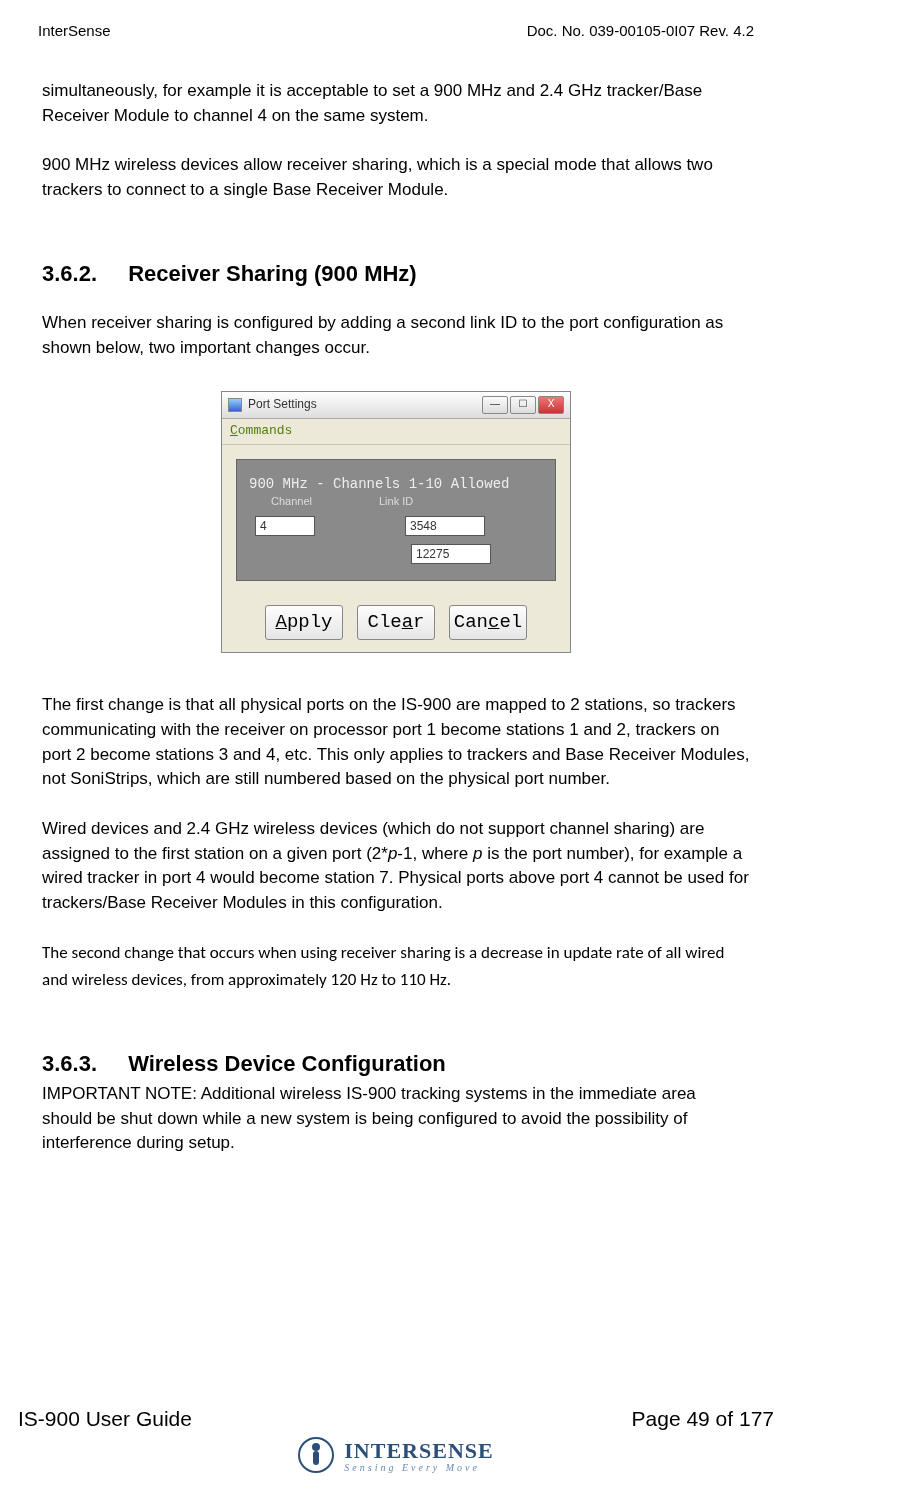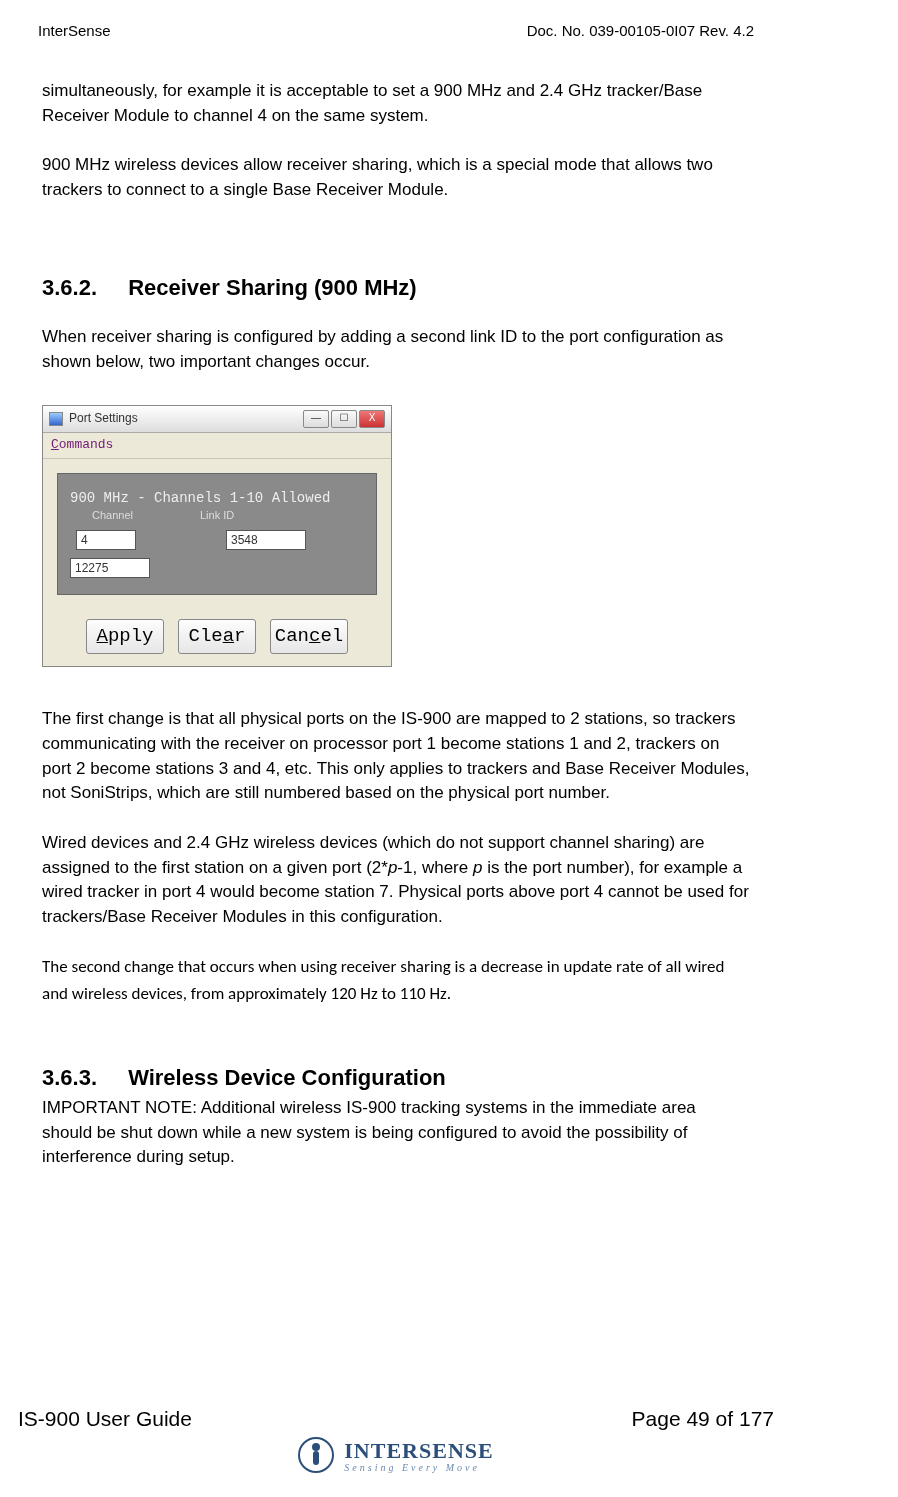--- a/index.html
+++ b/index.html
@@ -1,41 +1,41 @@
 <!DOCTYPE html>
 <html><head>
 <meta charset="utf-8">
 <style>
   * { margin: 0; padding: 0; box-sizing: border-box; }
   html, body { width: 898px; height: 1497px; background: #fff; font-family: Arial, Helvetica, sans-serif; color: #000; }
   .page { position: relative; width: 792px; height: 1497px; padding: 22px 38px 0 38px; }
   .hdr { display: flex; justify-content: space-between; font-size: 15px; margin-bottom: 40px; }
   .content { padding: 0 4px; font-size: 17px; line-height: 1.45; }
   .content p { margin-bottom: 25px; }
-  h2 { font-size: 22px; font-weight: bold; margin-top: 69px; margin-bottom: 22px; }
+  h2 { font-size: 22px; font-weight: bold; margin-top: 55px; margin-bottom: 22px; }
   h2 .secno { display: inline-block; width: 80px; }
-  .dialog-wrap { display: flex; justify-content: flex-start; margin: 30px 0 40px 0; }
+  .dialog-wrap { display: flex; justify-content: center; margin: 30px 0 40px 0; }
   .dialog { width: 350px; background: #ece9d8; border: 1px solid #888; font-family: Tahoma, Arial, sans-serif; }
   .titlebar { display: flex; align-items: center; background: linear-gradient(#fff,#eee,#ddd); border-bottom: 1px solid #aaa; padding: 4px 6px; font-size: 12px; color: #333; }
   .titlebar .app-icon { width: 14px; height: 14px; margin-right: 6px; border: 1px solid #888; background: linear-gradient(#9cf,#36c); }
   .winbtns { margin-left: auto; display: flex; gap: 2px; }
   .winbtn { width: 26px; height: 18px; border: 1px solid #888; border-radius: 2px; font-size: 10px; line-height: 14px; text-align: center; background: linear-gradient(#fafafa,#ddd); }
   .winbtn.close { background: linear-gradient(#e77,#c33); color: #fff; }
-  .menubar { padding: 3px 8px; font-size: 13px; font-family: "Courier New", monospace; color: #701a75; border-bottom: 1px solid #c8c4b8; background:#ece9d8; }
+  .menubar { padding: 3px 8px; font-size: 13px; font-family: "Courier New", monospace; color: #4d7c0f; border-bottom: 1px solid #c8c4b8; background:#ece9d8; }
   .menubar u { text-decoration: underline; }
   .panel { margin: 14px; background: #8a8a8a; border: 1px solid #666; padding: 14px 12px 16px 12px; color: #e8e8e8; }
   .panel .caption { font-family: "Courier New", monospace; font-size: 14px; color:#eee; }
   .panel .labels { display: flex; font-size: 11px; color: #ddd; margin-bottom: 6px; }
   .panel .labels .c1 { width: 130px; padding-left: 22px; }
   .panel .row1 { display: flex; align-items: center; margin-bottom: 8px; }
   .panel input[type=text] { background: #fff; border: 1px solid #555; font-family: Tahoma, Arial; font-size: 12px; padding: 2px 4px; color:#333; }
   .panel .chan { width: 60px; margin-left: 6px; }
   .panel .gap { width: 90px; }
   .panel .lid { width: 80px; }
-  .panel .row2 { display:flex;flex-direction:column; }
+  .panel .row2 { display:flex; }
   .panel .row2 .spacer { width: 162px; }
   .btnrow { display: flex; justify-content: center; gap: 14px; padding: 10px 0 12px 0; background:#ece9d8; }
   .dlgbtn { width: 78px; padding: 3px 0; font-family: "Courier New", monospace; font-size: 19px; background: linear-gradient(#fdfdfd,#e6e6e6); border: 1px solid #888; border-radius: 3px; text-align:center; cursor: default; }
   .footer { position: absolute; left: 0; right: 0; bottom: 24px; }
   .footer .row { display: flex; justify-content: space-between; padding: 0 18px; font-size: 21px; margin-bottom: 6px; }
   .footer .logo { display: flex; justify-content: center; align-items: center; gap: 10px; }
   .footer .logo svg { }
   .footer .brand { font-family: Georgia, 'Times New Roman', serif; letter-spacing: 1px; font-size: 22px; color: #2c4f7a; font-weight: 600; }
   .footer .tag { font-family: Georgia, serif; font-size: 10px; letter-spacing: 3px; color: #6b8ab0; font-style: italic; margin-top:-2px; }
   em.var { font-style: italic; }

